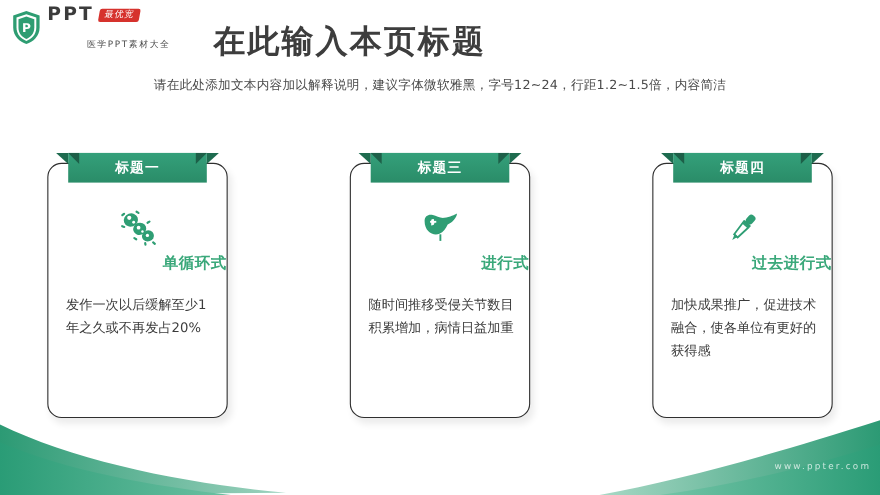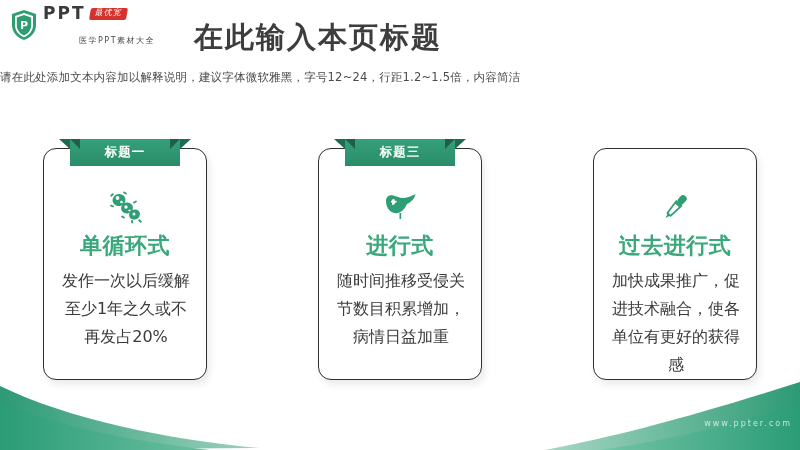--- a/index.html
+++ b/index.html
@@ -79,20 +79,21 @@
     font-size: 29px;
     font-weight: bold;
     color: #3d3d3d;
     letter-spacing: 2px;
   }
   #page-subtitle {
     position: absolute;
     top: 70px;
     left: 0;
     width: 800px;
+    text-align: center;
     font-size: 11.5px;
     color: #4a4a4a;
     letter-spacing: 0.2px;
   }
 
   
   #cards {
     position: absolute;
     top: 148px;
     left: 43px;
@@ -109,21 +110,21 @@
     border: 1.3px solid #2f2f2f;
     border-radius: 13px;
     background: #ffffff;
     box-shadow: 3px 5px 7px rgba(0,0,0,0.08);
   }
   .ribbon {
     position: absolute;
     top: -10px;
     left: 50%;
     transform: translateX(-50%);
-    width: 110px;
+    width: 126px;
     height: 27px;
     background: linear-gradient(180deg, #34a07a 0%, #2a8c68 100%);
     display: flex;
     align-items: center;
     justify-content: center;
   }
   .ribbon .ribbon-label {
     color: #ffffff;
     font-size: 12.5px;
     font-weight: bold;
@@ -178,35 +179,35 @@
     height: 40px;
     display: flex;
     align-items: center;
     justify-content: center;
   }
   .card-title {
     position: absolute;
     top: 82px;
     left: 0;
     width: 100%;
-    text-align: center;
-    font-size: 22px;
+    text-align: right;
+    font-size: 14px;
     font-weight: bold;
     color: #3aa87a;
     letter-spacing: 0.5px;
   }
   .card-body {
     position: absolute;
     top: 118px;
     left: 16px;
     width: 132px;
-    font-size: 16px;
+    font-size: 12px;
     line-height: 1.75;
     color: #3b3b3b;
-    text-align: center;
+    text-align: left;
   }
 
   
   #waves {
     position: absolute;
     left: 0;
     bottom: 0;
     width: 800px;
     height: 70px;
     pointer-events: none;
@@ -293,20 +294,25 @@
           <rect x="11" y="11.8" width="5.6" height="1.7" fill="#ffffff"></rect>
           <rect x="12.8" y="10.2" width="1.7" height="5" fill="#ffffff"></rect>
           <rect x="19.5" y="24" width="1.7" height="6" fill="#2f9e74"></rect>
         </svg>
       </div>
       <div class="card-title">进行式</div>
       <div class="card-body">随时间推移受侵关节数目积累增加，病情日益加重</div>
     </div>
 
     <div class="card">
+      <div class="ribbon">
+        <span class="fold-l"></span>
+        <span class="fold-r"></span>
+        <span class="ribbon-label">标题四</span>
+      </div>
       <div class="card-icon">
         <svg width="38" height="36" viewBox="0 0 38 36">
           <g transform="rotate(42 19 18)">
             <rect x="16" y="3" width="7" height="9" rx="3" fill="#2f9e74"></rect>
             <rect x="15.2" y="11.5" width="8.6" height="2.6" rx="1.2" fill="#2f9e74"></rect>
             <path d="M16.2 14.5 H22.8 L21.6 27.5 H17.4 Z" fill="#ffffff" stroke="#2f9e74" stroke-width="1.7"></path>
             <path d="M17.6 27 H21.4 L19.5 32.5 Z" fill="#2f9e74"></path>
           </g>
         </svg>
       </div>

